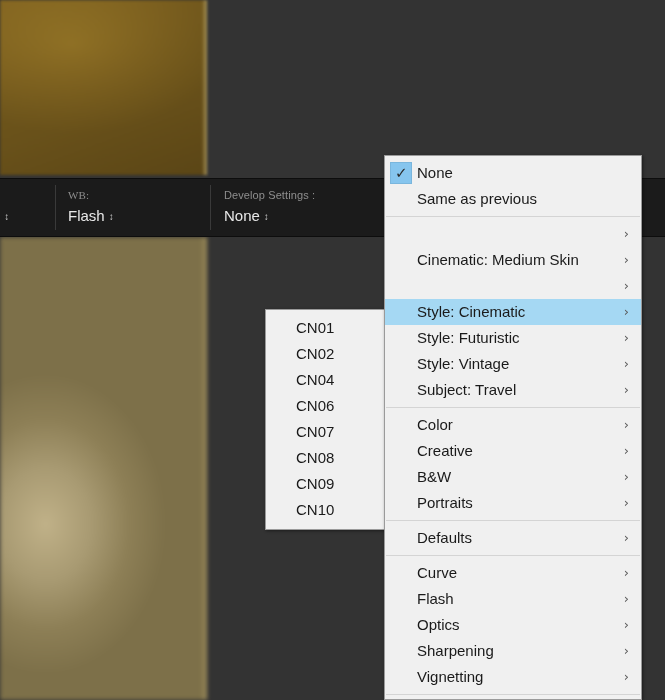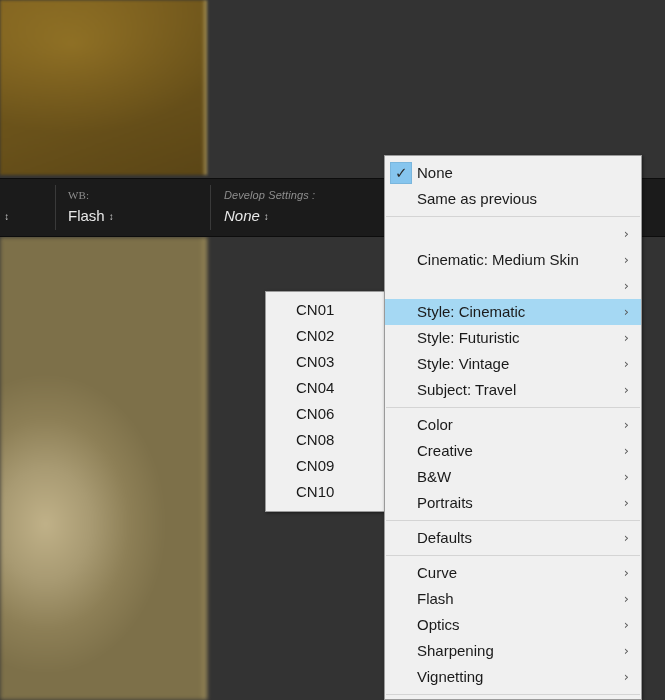--- a/index.html
+++ b/index.html
@@ -131,21 +131,21 @@
   #develop-preset-menu {
     left: 384px;
     top: 155px;
     width: 258px;
     padding: 4px 0 0 0;
     height: 545px;
     overflow: hidden;
   }
   #cine-submenu {
     left: 265px;
-    top: 291px;
+    top: 309px;
     width: 120px;
     padding: 5px 13px 6px 0;
   }
 
   .menu-item {
     position: relative;
     height: 26px;
     line-height: 26px;
     padding-left: 32px;
     padding-right: 26px;
@@ -218,36 +218,36 @@
     <div class="meta-field" style="left:68px;width:140px;">
       <div class="meta-label" style="left:0px;font-family:Liberation Serif, serif;">WB:</div>
       <div class="meta-value" style="left:0px;justify-content:center;">
         <span>Flash</span>
         <span class="stepper">↕</span>
       </div>
     </div>
 
     <div class="meta-divider" style="left:210px;"></div>
 
-    <div class="meta-field" style="left:224px;width:180px;font-style:italic;">
+    <div class="meta-field" style="left:224px;width:180px;">
       <div class="meta-label" style="left:0px;">Develop Settings :</div>
       <div class="meta-value" style="left:0px;">
         <span>None</span>
         <span class="stepper">↕</span>
       </div>
     </div>
 
   </div>
 
   <div class="menu" id="cine-submenu">
       <div class="menu-item"><span>CN01</span></div>
       <div class="menu-item"><span>CN02</span></div>
-      <div class="menu-item"><span>CN03</span></div>
       <div class="menu-item"><span>CN04</span></div>
       <div class="menu-item"><span>CN06</span></div>
+      <div class="menu-item"><span>CN07</span></div>
       <div class="menu-item"><span>CN08</span></div>
       <div class="menu-item"><span>CN09</span></div>
       <div class="menu-item"><span>CN10</span></div>
     </div>
 
   <div class="menu" id="develop-preset-menu">
       <div class="menu-item"><span class="check-box">
           <span class="tick">✓</span>
         </span><span>None</span></div>
       <div class="menu-item"><span>Same as previous</span></div>

